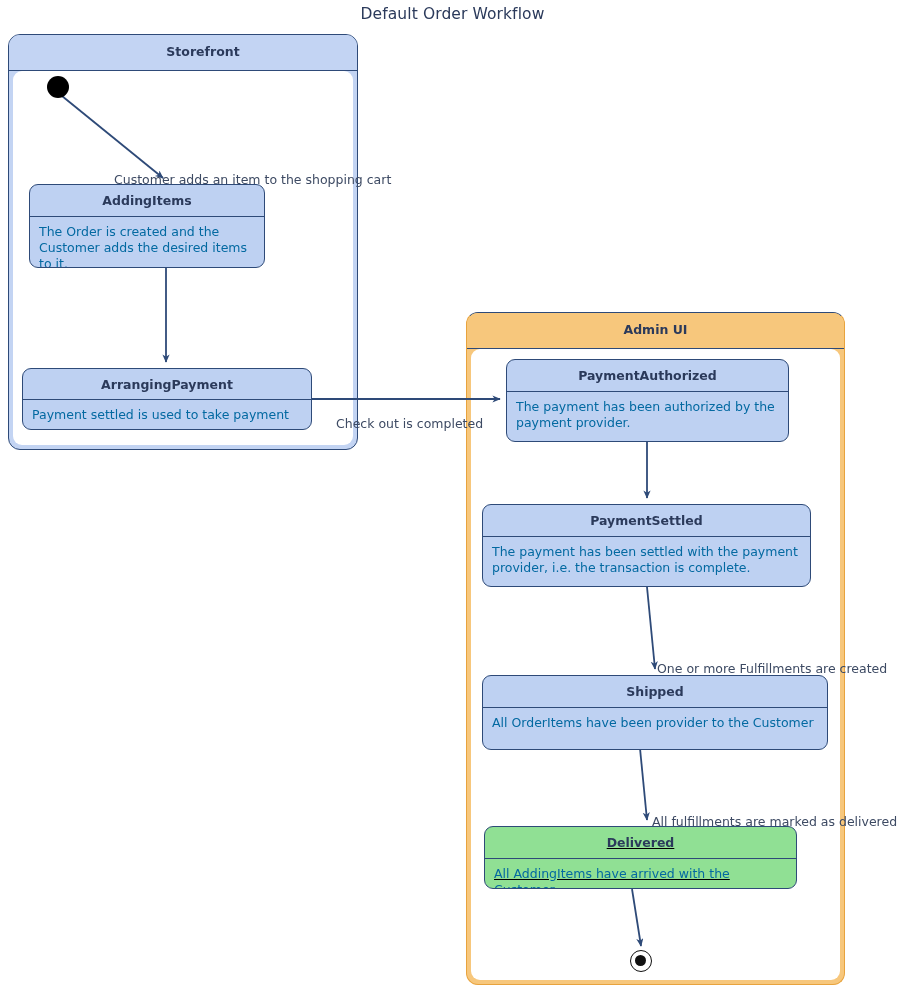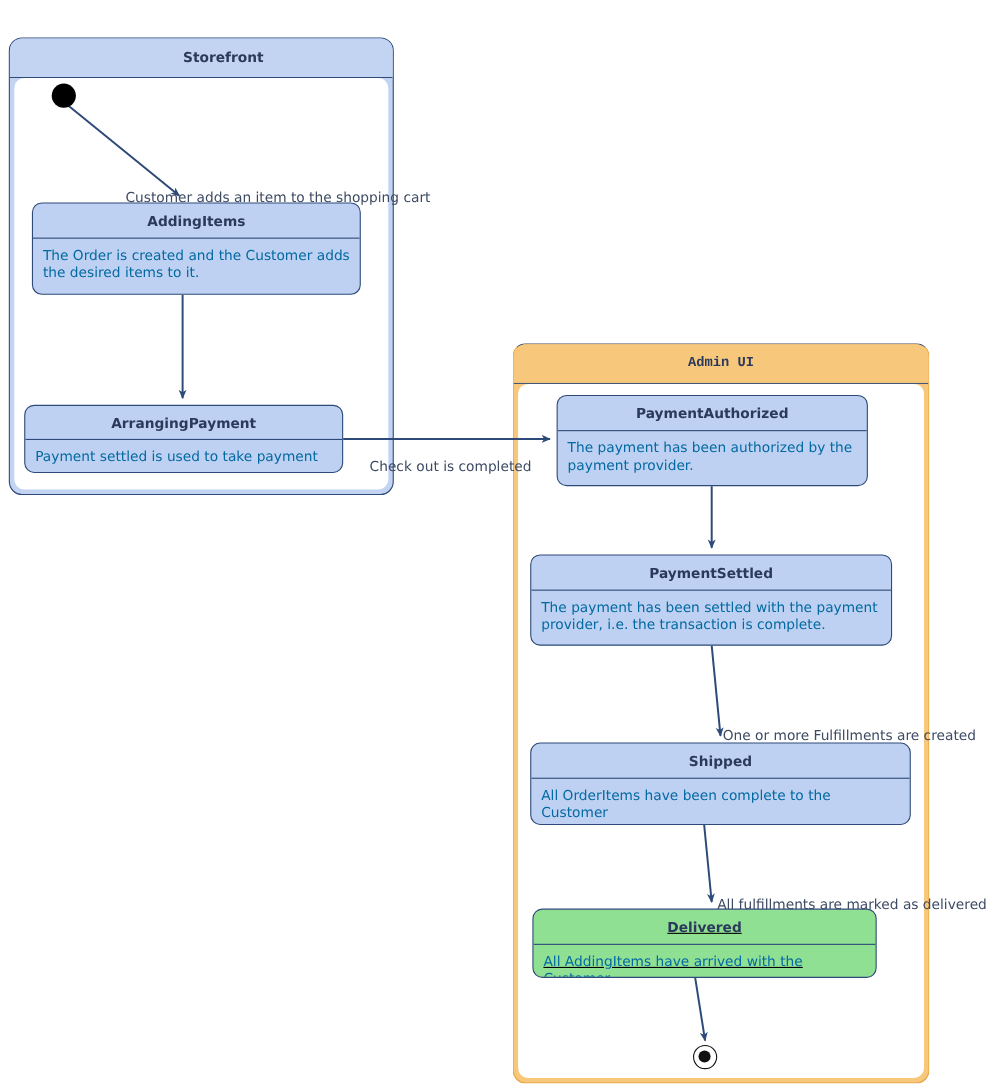--- a/index.html
+++ b/index.html
@@ -91,21 +91,20 @@
     width: 379px;
     height: 673px;
     border: 1.6px solid #e8a33d;
     border-top-color: #2e4a78;
     background: #f7c77c;
   }
   .composite.adminui .comp-header {
     height: 36px;
     background: #f7c77c;
     border-bottom: 1.6px solid #2e4a78;
-    font-family: Liberation Mono, monospace;
   }
   .composite.adminui .comp-body {
     top: 36px;
     left: 4px; right: 4px; bottom: 4px;
     border-radius: 9px;
   }
 
   
   .state {
     position: absolute;
@@ -131,21 +130,21 @@
   }
   .state .state-desc {
     box-sizing: border-box;
     padding: 7px 9px 6px 9px;
     font-size: 12.5px;
     color: #0369a1;
     line-height: 1.28;
   }
 
   
-  #state-addingitems      { left: 29px;  top: 184px; width: 299px; height: 84px; }
+  #state-addingitems      { left: 29px;  top: 184px; width: 236px; height: 84px; }
   #state-addingitems .state-name { height: 32px; }
 
   #state-arrangingpayment { left: 22px;  top: 368px; width: 290px; height: 62px; }
   #state-arrangingpayment .state-name { height: 31px; }
 
   #state-paymentauthorized { left: 506px; top: 359px; width: 283px; height: 83px; }
   #state-paymentauthorized .state-name { height: 32px; }
 
   #state-paymentsettled   { left: 482px; top: 504px; width: 329px; height: 83px; }
   #state-paymentsettled .state-name { height: 32px; }
@@ -207,20 +206,21 @@
     width: 905px;
     height: 993px;
     pointer-events: none;
   }
 </style>
 </head>
 <body>
 
 <div id="diagram-canvas">
 
+  <div class="diagram-title">Default Order Workflow</div>
 
   <div class="composite storefront">
     <div class="comp-header">Storefront</div>
     <div class="comp-body"></div>
   </div>
 
   <div class="composite adminui">
     <div class="comp-header">Admin UI</div>
     <div class="comp-body"></div>
   </div>
@@ -281,21 +281,21 @@
     <div class="state-desc">The payment has been settled with the payment provider, i.e. the transaction is complete.</div>
   </div>
 
   <div class="state" id="state-paymentauthorized">
     <div class="state-name">PaymentAuthorized</div>
     <div class="state-desc">The payment has been authorized by the payment provider.</div>
   </div>
 
   <div class="state" id="state-shipped">
     <div class="state-name">Shipped</div>
-    <div class="state-desc">All OrderItems have been complete to the Customer</div>
+    <div class="state-desc">All OrderItems have been provider to the Customer</div>
   </div>
 
   <div class="state green" id="state-delivered">
     <div class="state-name">Delivered</div>
     <div class="state-desc">All AddingItems have arrived with the Customer</div>
   </div>
 
   <div class="edge-label" id="label-add-item">Customer adds an item to the shopping cart</div>
   <div class="edge-label" id="label-checkout">Check out is completed</div>
   <div class="edge-label" id="label-fulfillments">One or more Fulfillments are created</div>

